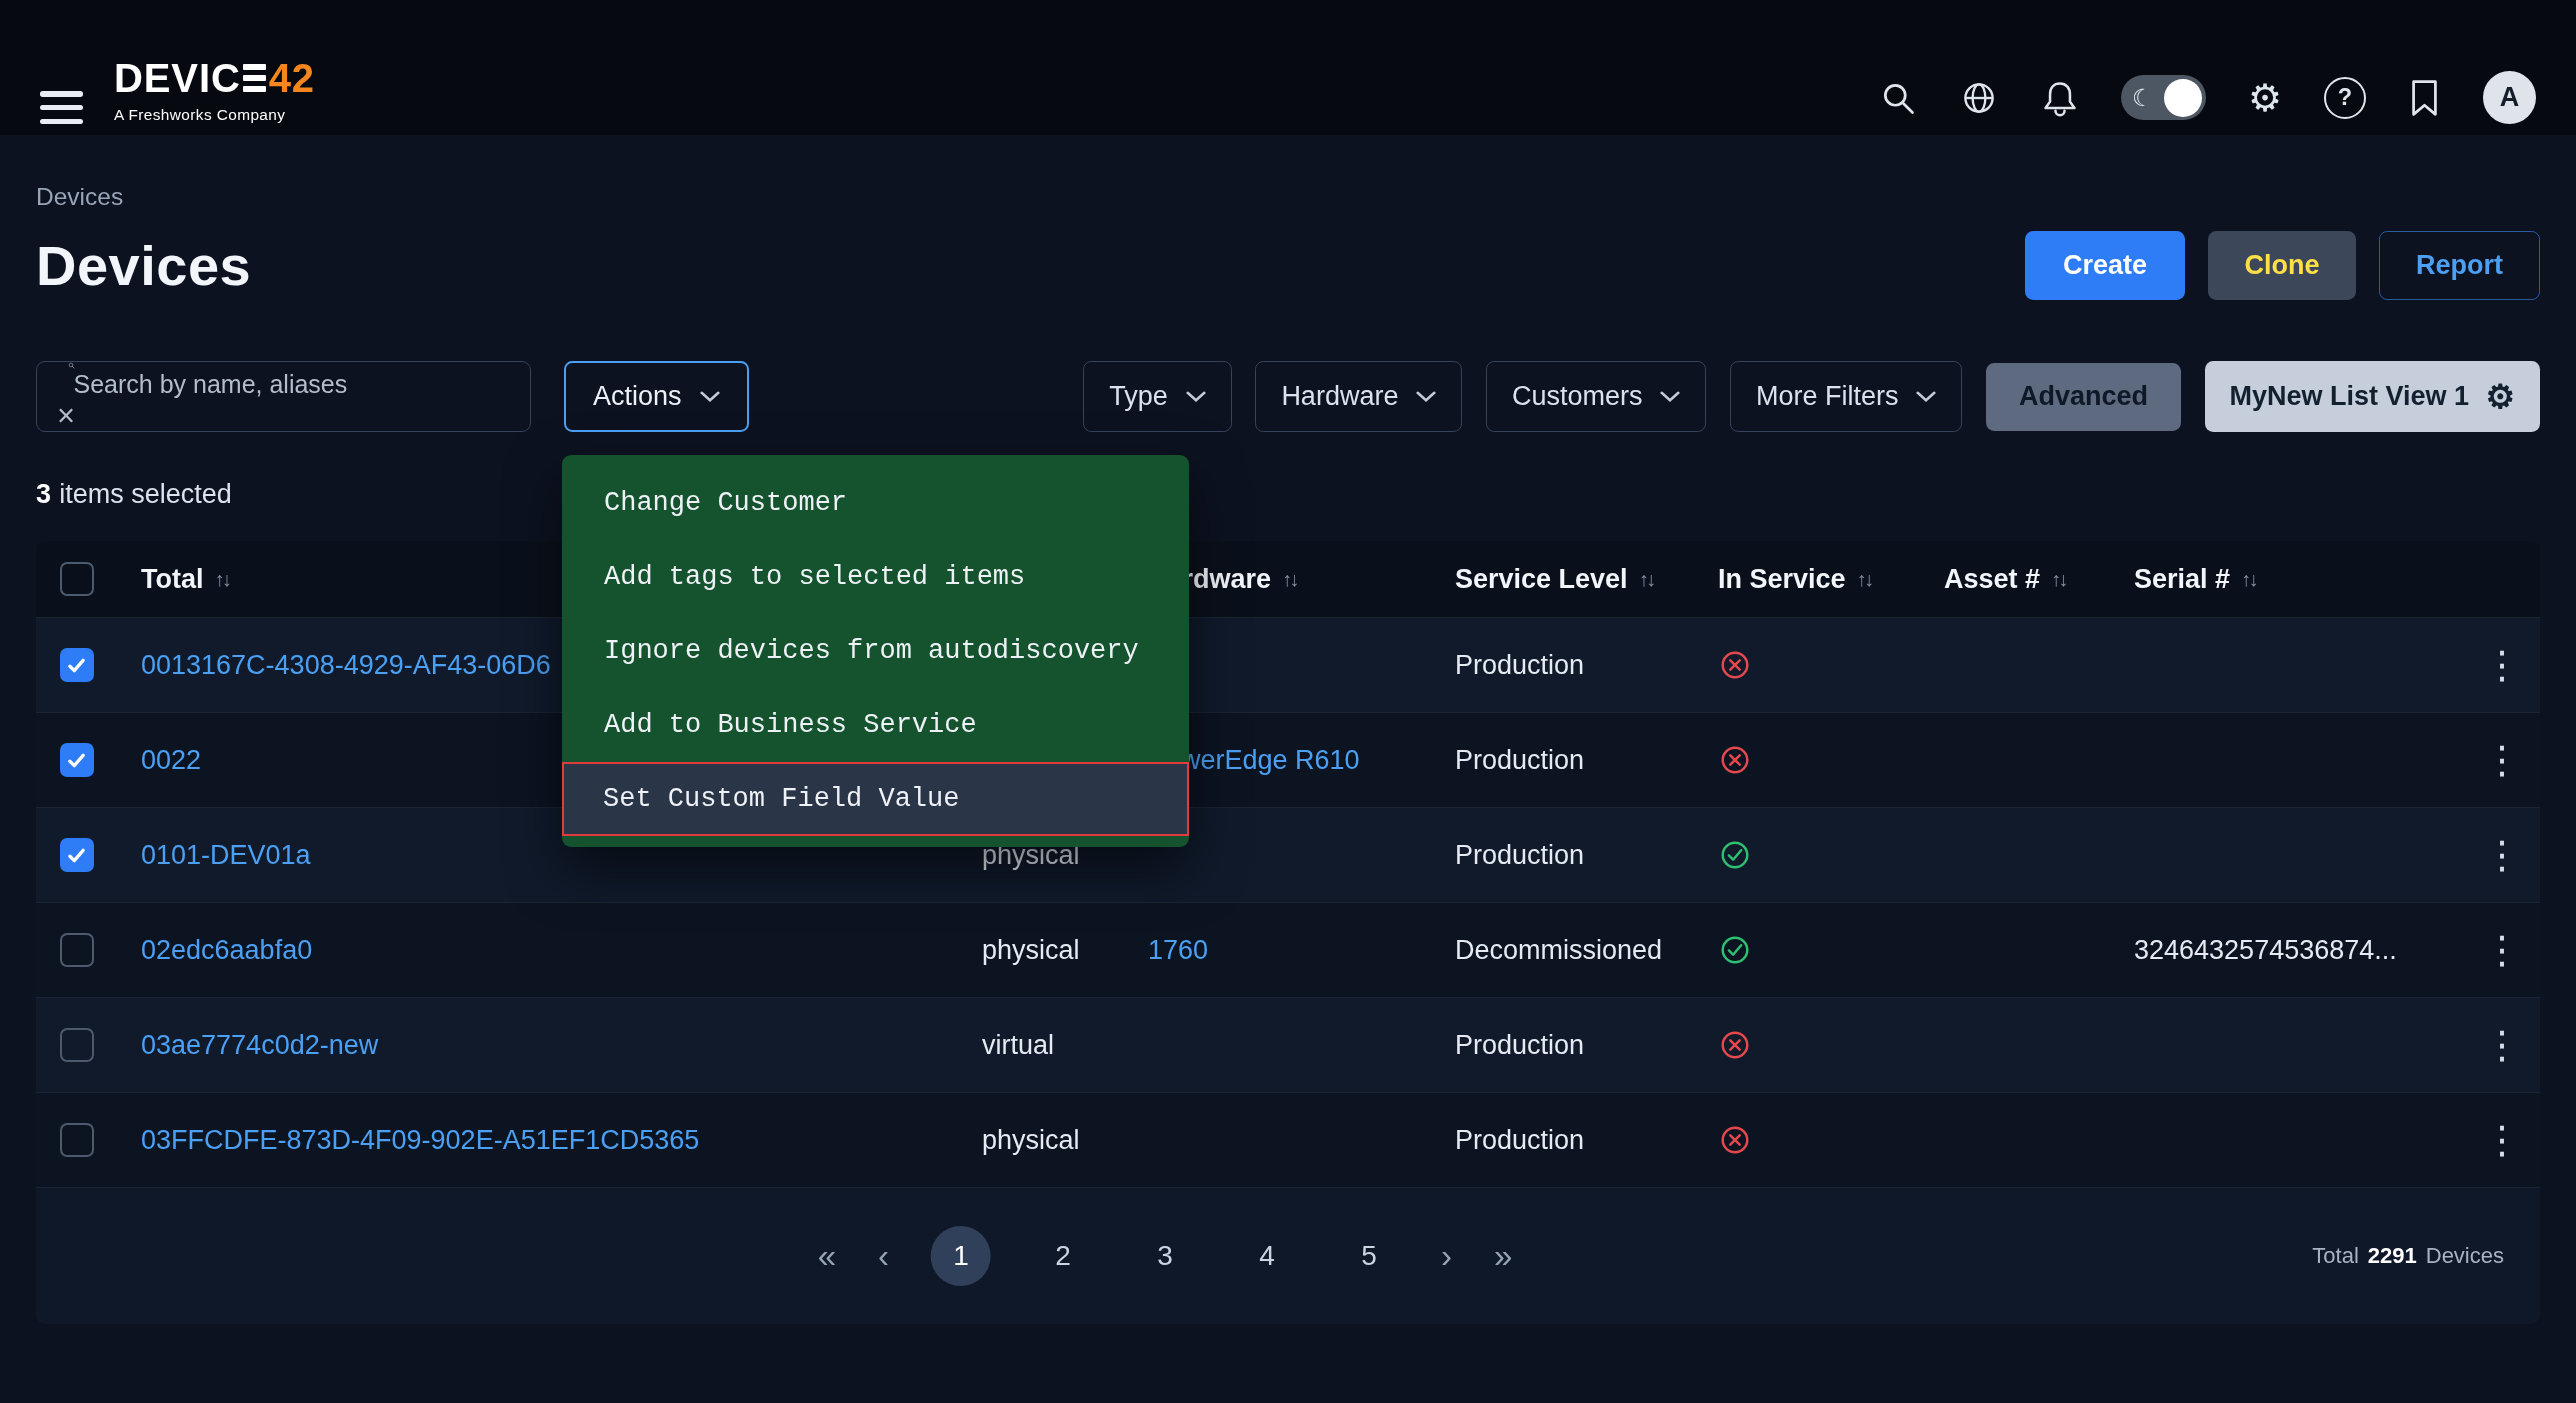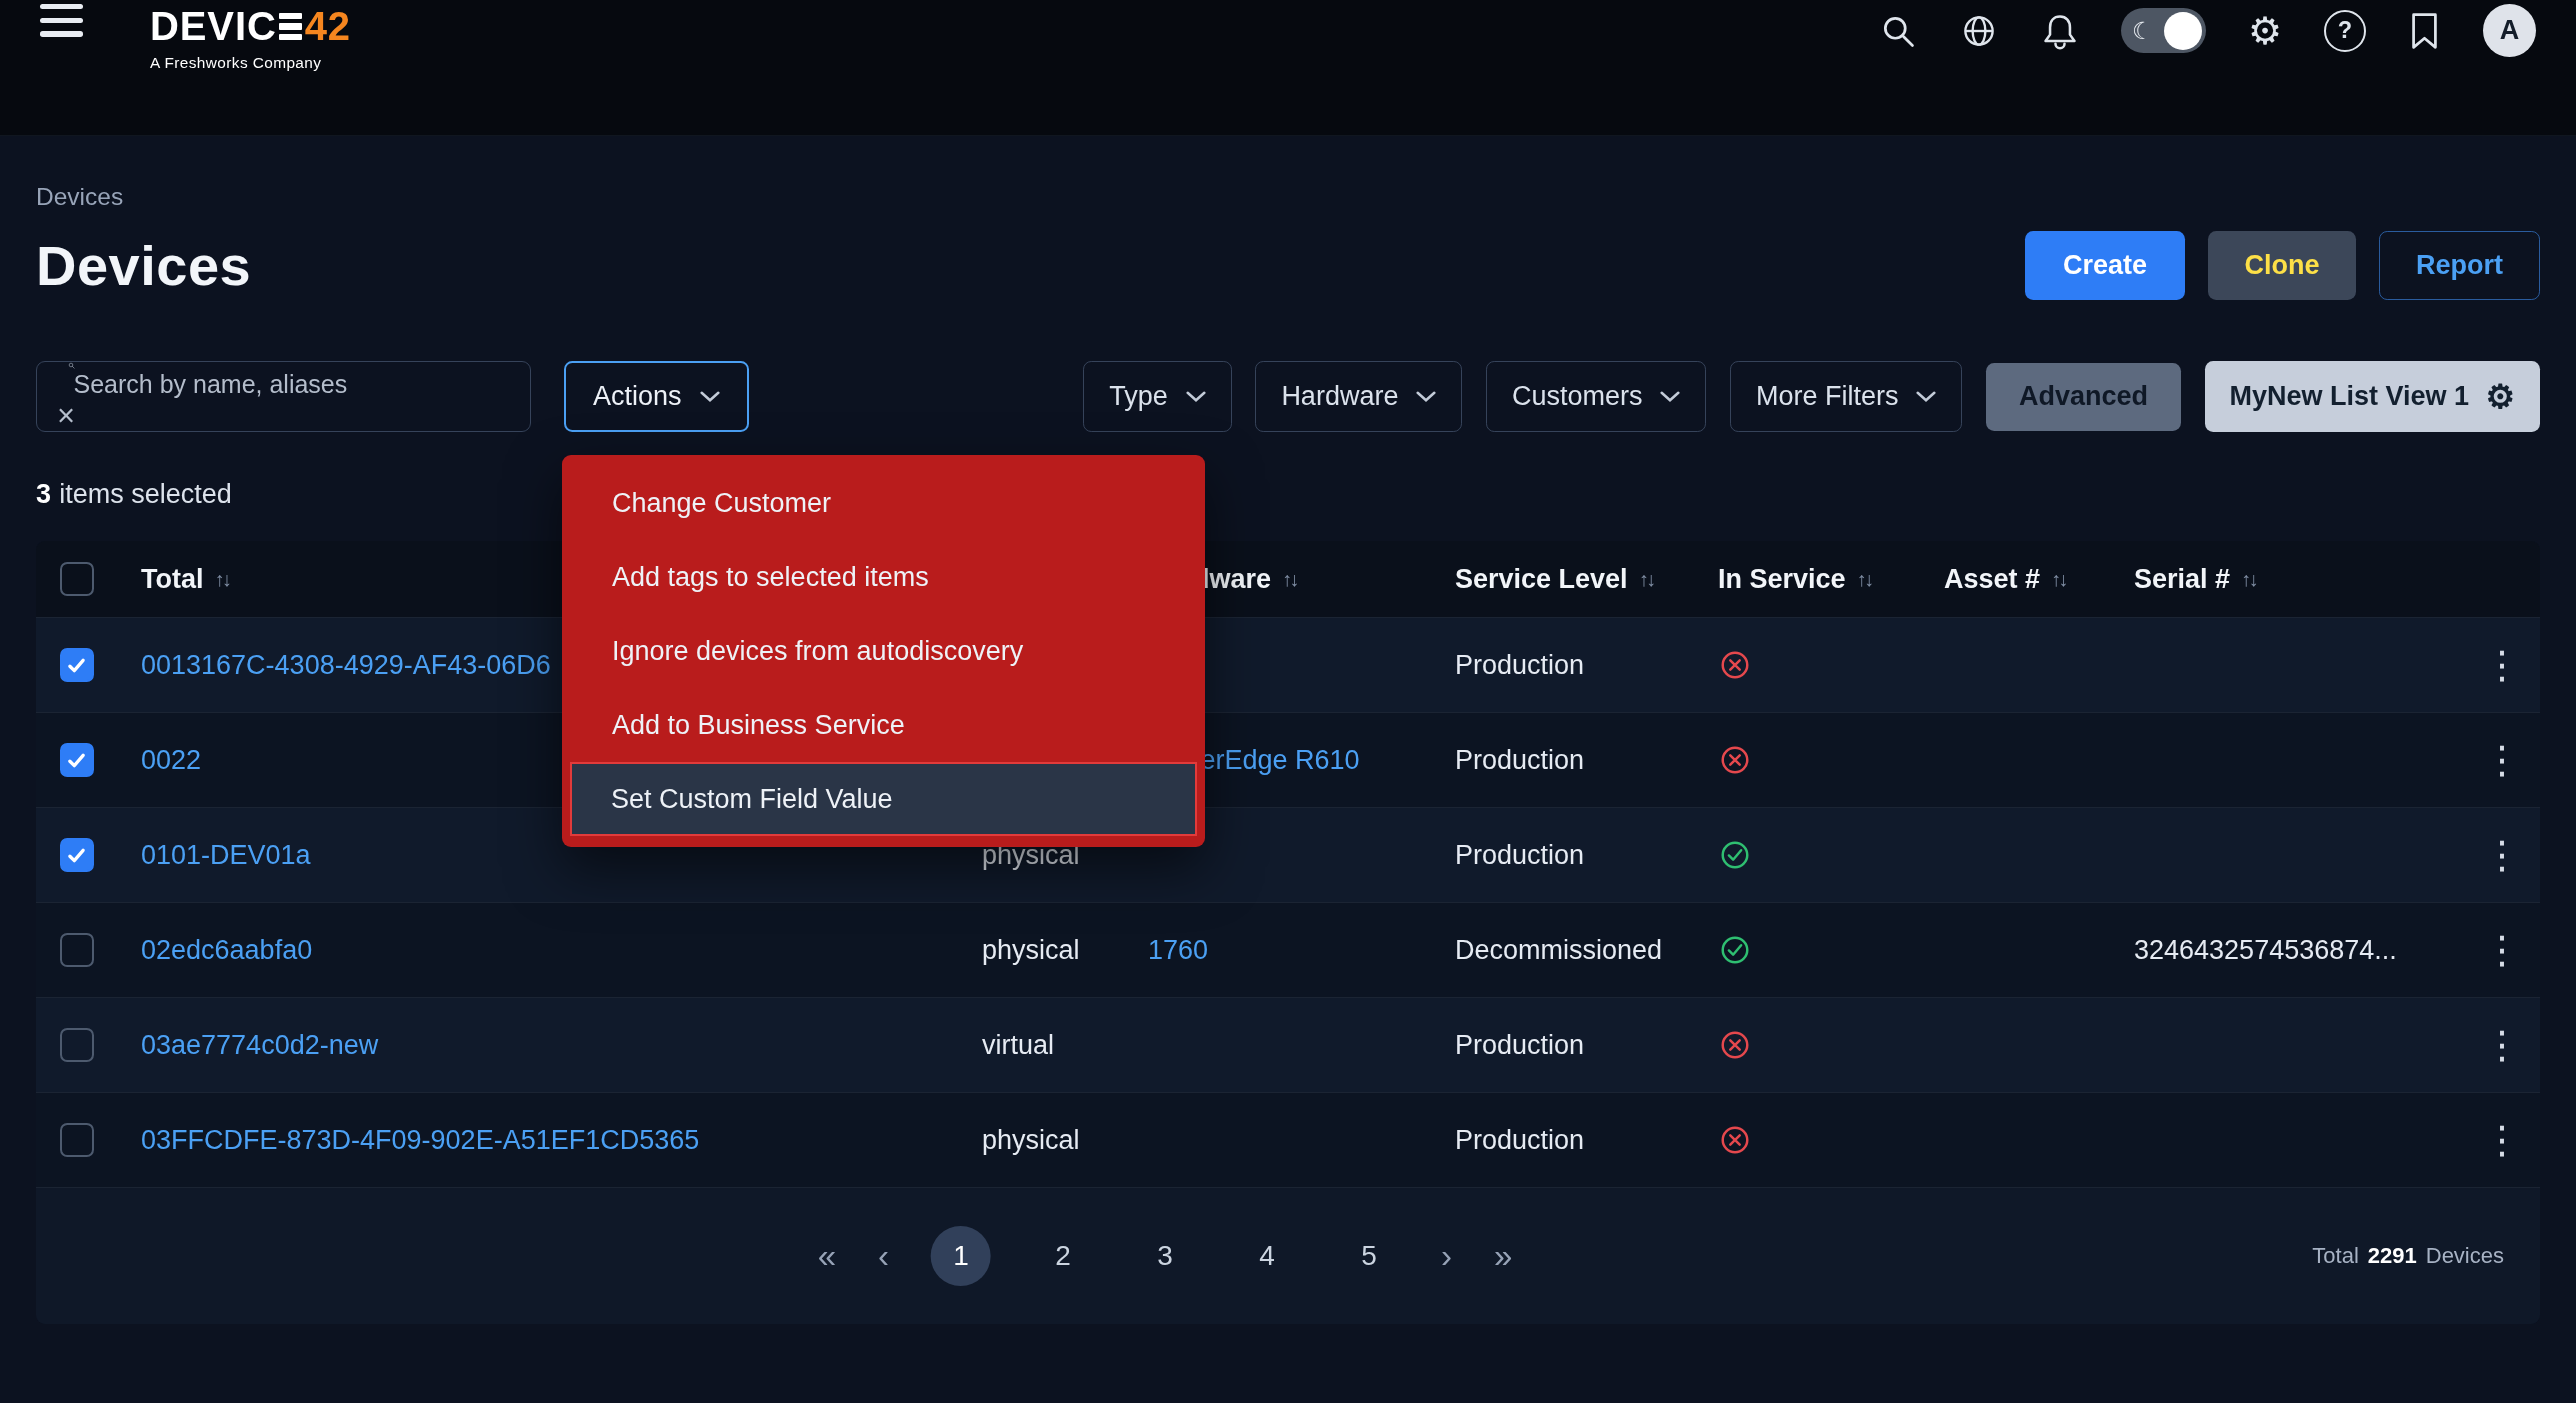--- a/index.html
+++ b/index.html
@@ -1,22 +1,22 @@
 <!DOCTYPE html>
 <html style="font-size:14.5px"><head>
 <meta charset="utf-8">
 <style>
   html,body{margin:0;padding:0;}
   body{width:2576px;height:1404px;overflow:hidden;background:#0c1220;
        font-family:"Liberation Sans",sans-serif;color:#e6ebf3;}
   .app{position:relative;width:2576px;height:1404px;}
 
   
-  .topbar{height:136px;background:#06090f;display:flex;align-items:flex-start;
-          padding:4px 40px;box-sizing:border-box;border-bottom:0.9px solid #10161f;gap:36px;}
+  .topbar{height:136px;background:#06090f;display:flex;align-items:flex-end;
+          padding:11px 40px;box-sizing:border-box;border-bottom:0.9px solid #10161f;}
   .hamburger{width:43px;display:flex;flex-direction:column;gap:8.2px;cursor:pointer;}
   .hamburger div{height:5.4px;background:#e8ecf2;border-radius:2.7px;}
   .logo{margin-left:31px;display:flex;flex-direction:column;}
   .brand{display:flex;align-items:center;font-weight:bold;font-size:40px;letter-spacing:0.9px;color:#ffffff;}
   .logo-e{display:inline-flex;flex-direction:column;gap:4.5px;margin:0 2.7px;}
   .logo-e div{width:22.6px;height:6.3px;background:#ffffff;border-radius:0.9px;}
   .brand .accent{color:#f5861f;}
   .tagline{font-size:15.4px;color:#ffffff;margin-top:5.4px;letter-spacing:0.4px;}
 
   .top-icons{margin-left:auto;display:flex;align-items:center;gap:42px;}
@@ -96,22 +96,22 @@
   .pg-nav{font-size:33px;color:#96a2b6;cursor:pointer;}
   .pg-num{width:60px;height:60px;line-height:60px;text-align:center;border-radius:50%;
           font-size:28px;color:#cbd4e0;cursor:pointer;}
   .pg-num.active{background:#31405a;color:#ffffff;}
   .total{position:absolute;right:36px;top:50%;transform:translateY(-50%);
          font-size:22px;color:#a7b2c4;}
   .total b{color:#ffffff;margin:0 9px;}
   .total .suffix{margin-left:0;}
 
   
-  .menu{position:absolute;left:562px;top:455px;width:627px;background:#b91c1c;border-radius:9px;
-        padding:11px 8px;box-shadow:0 22px 54px rgba(0,0,0,.55);z-index:10;}
+  .menu{position:absolute;left:562px;top:455px;width:627px;background:#14532d;border-radius:9px;
+        padding:11px 0;box-shadow:0 22px 54px rgba(0,0,0,.55);z-index:10;font-family:Liberation Mono, monospace;}
   .menu-item{height:74px;display:flex;align-items:center;padding:0 42px;font-size:27px;
              color:#eef2f7;cursor:pointer;box-sizing:border-box;}
   .menu-item.highlighted{background:#2a3547;border:2.7px solid #e23b3b;padding:0 39px;}
 </style>
 </head>
 <body>
 
 <div class="app">
 
   <header class="topbar">

